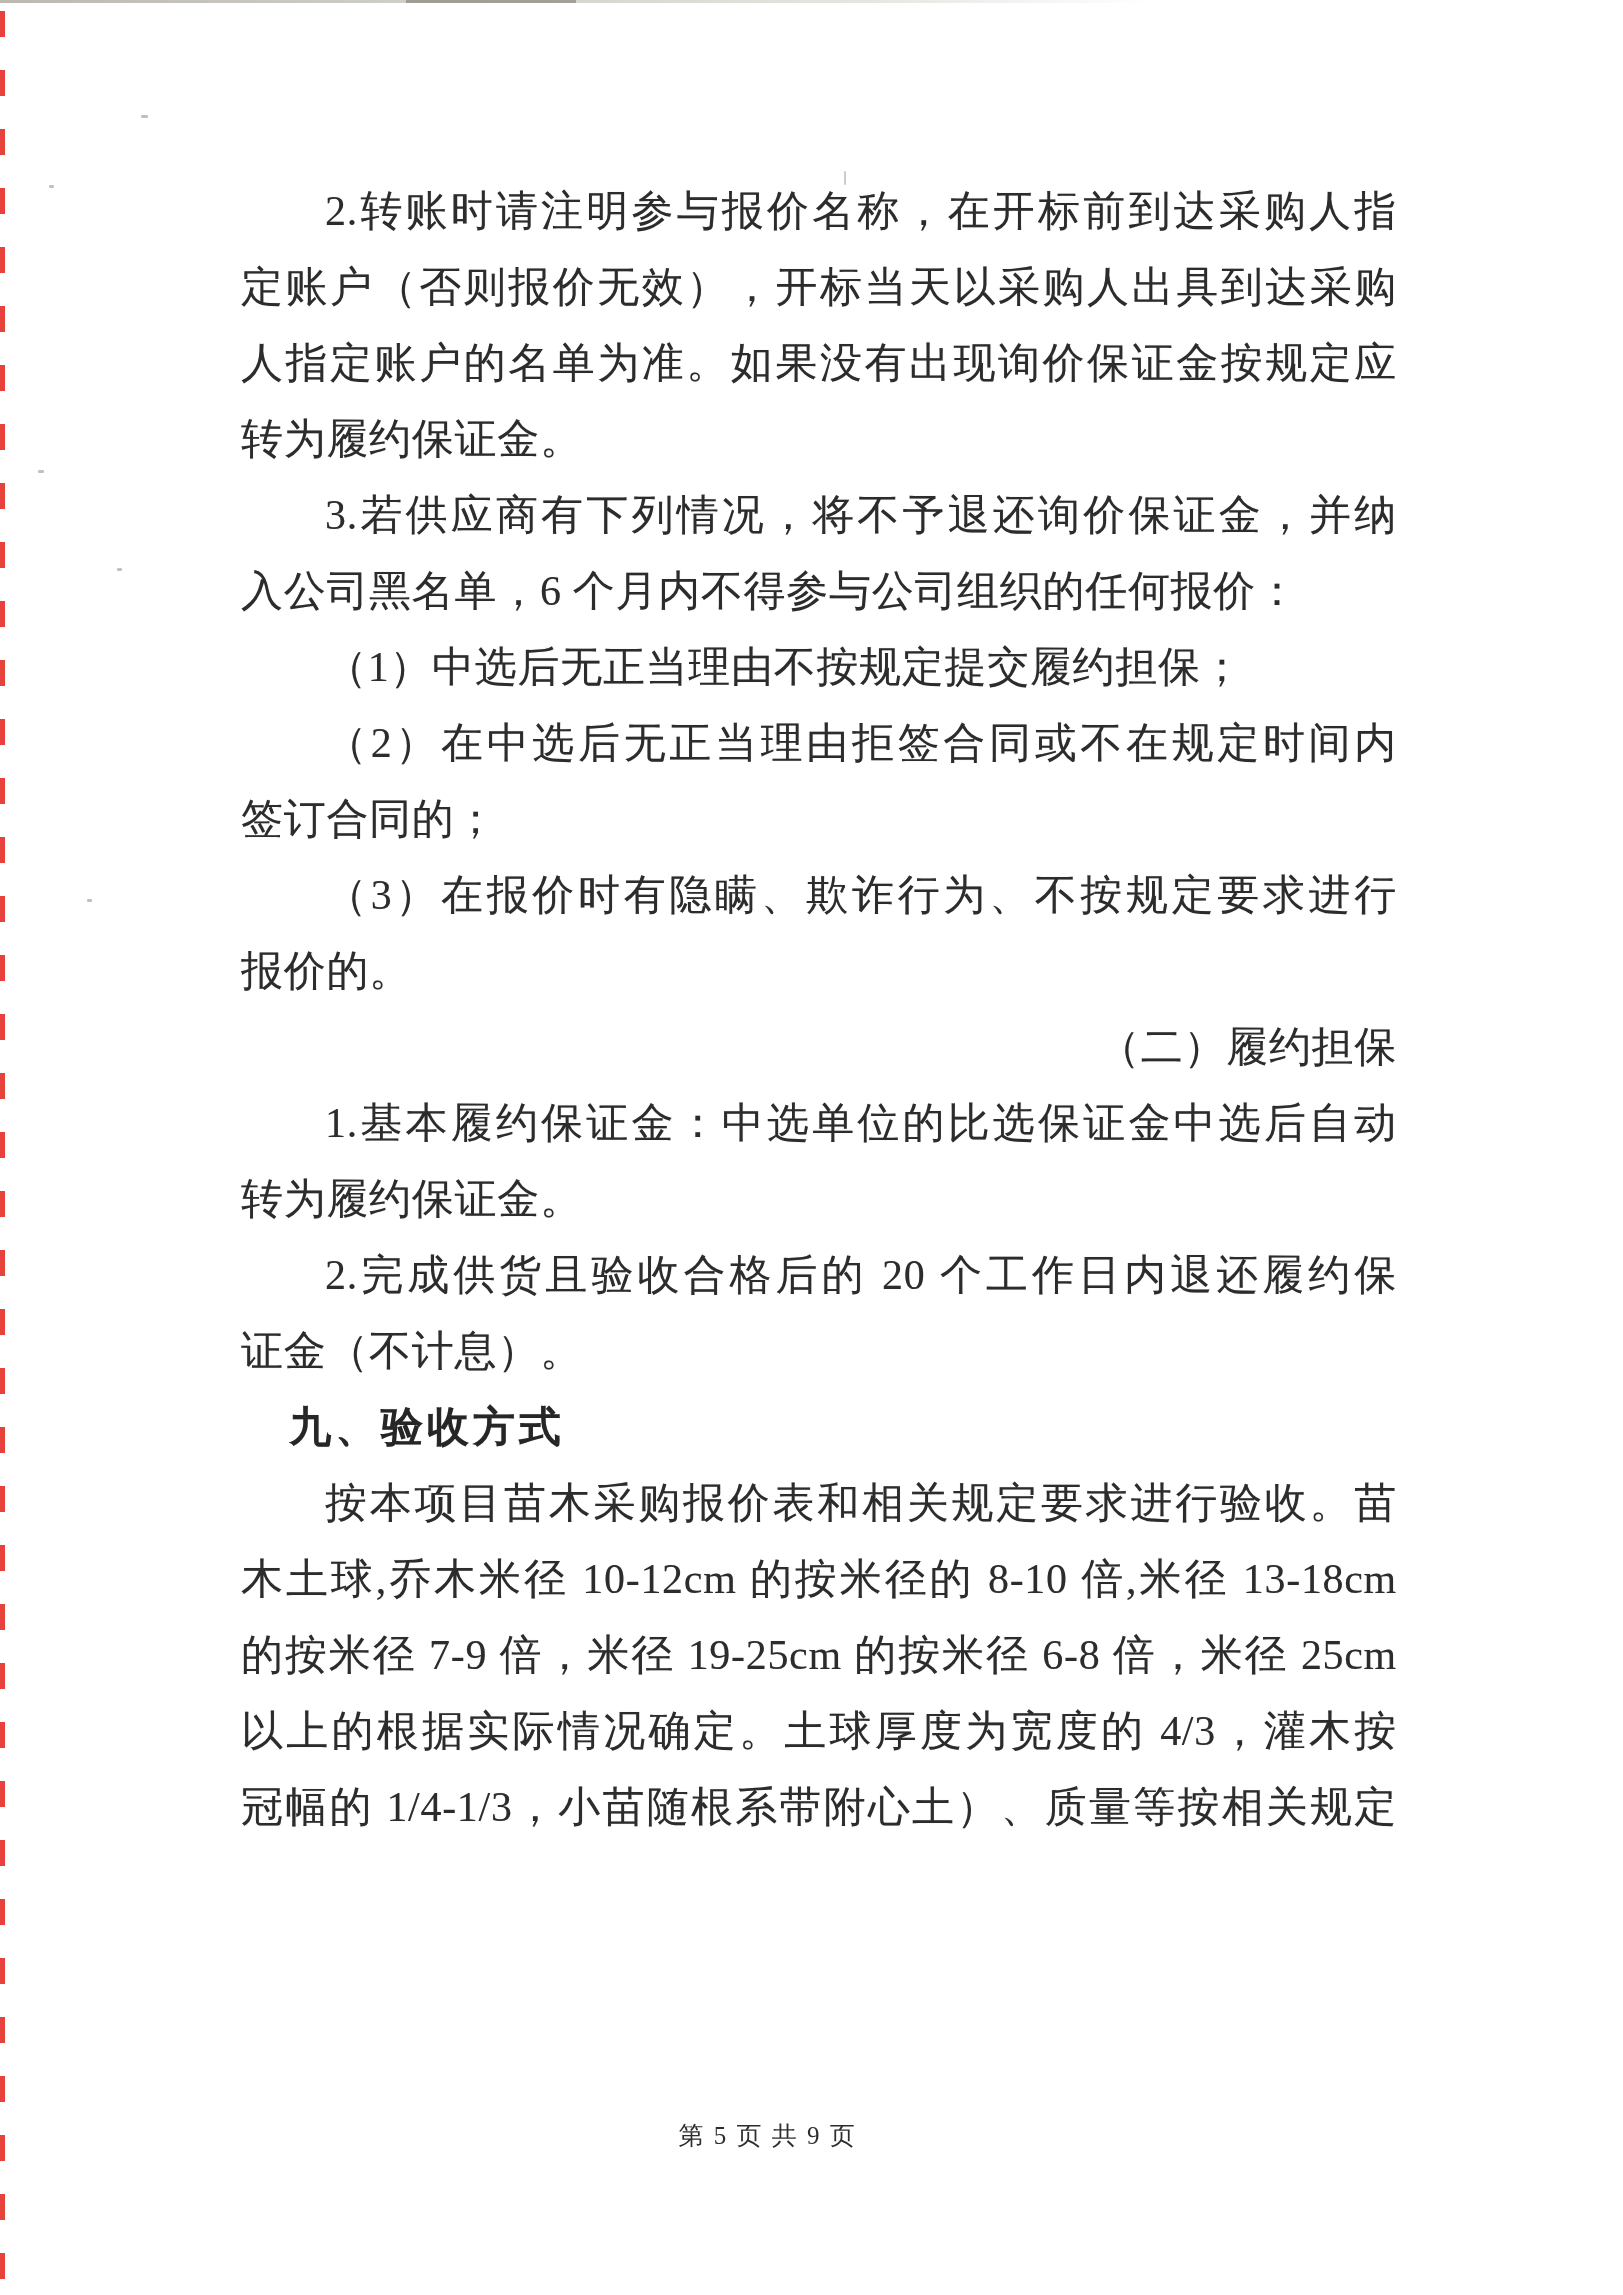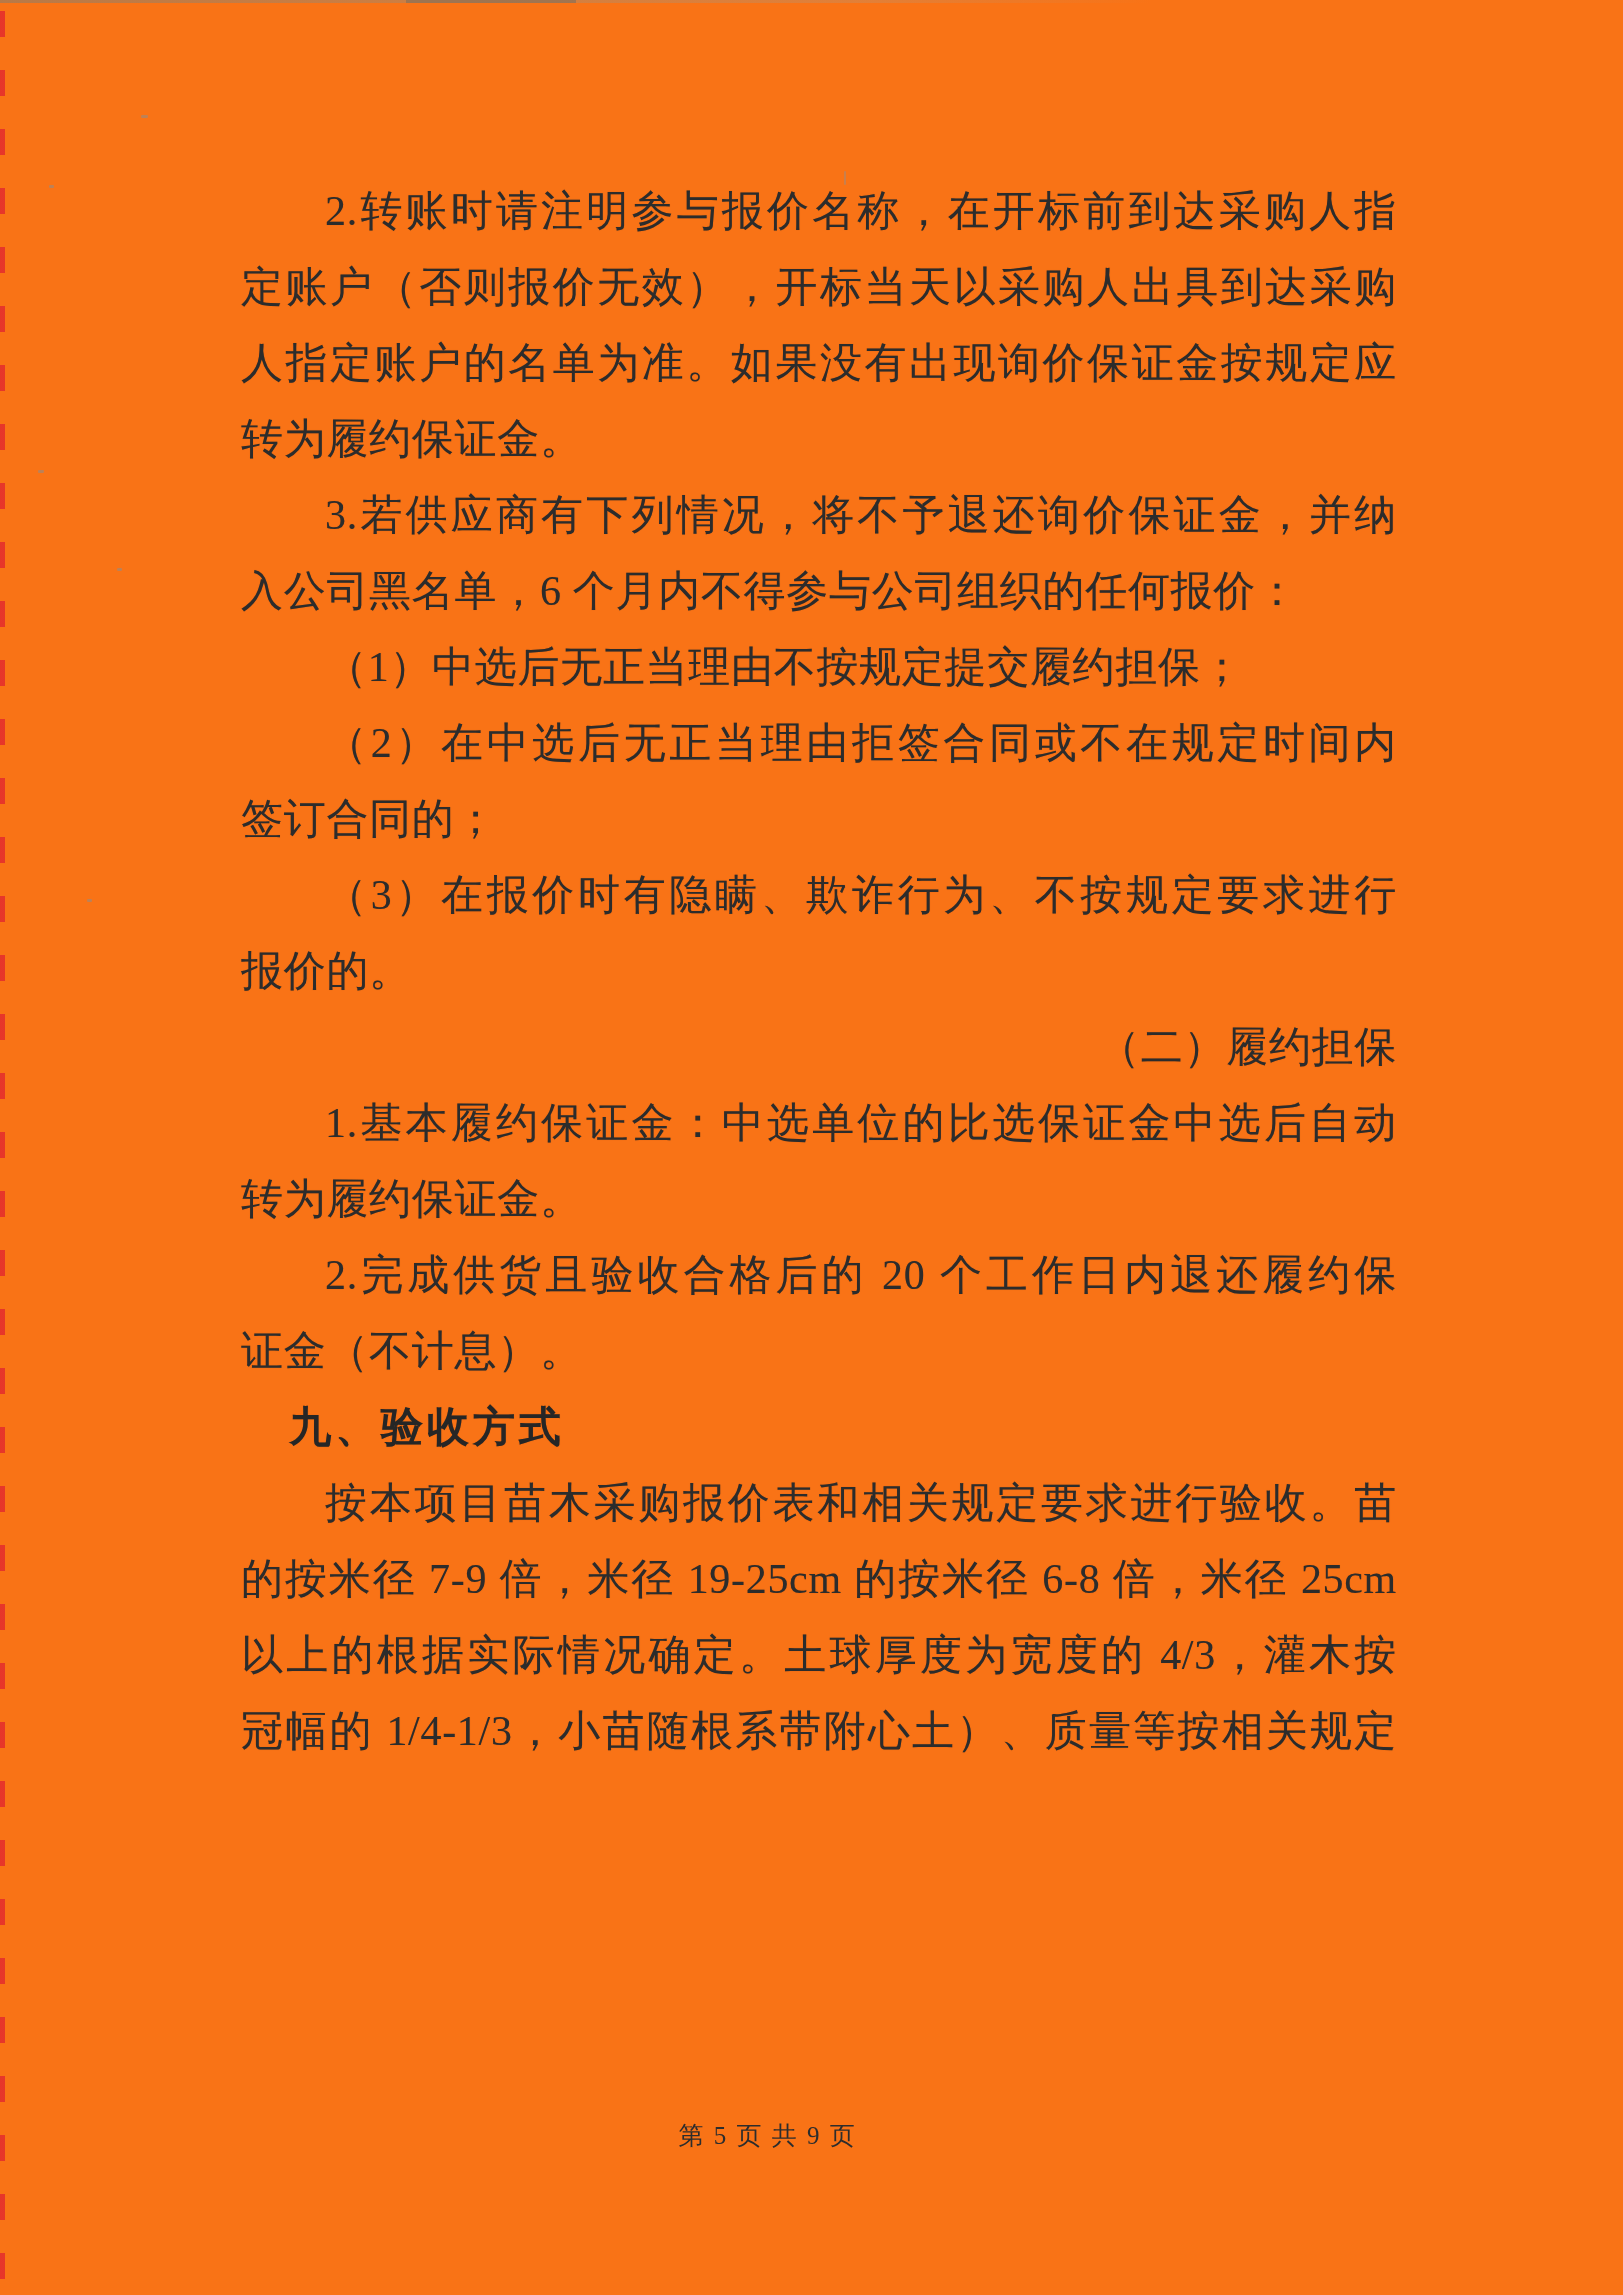--- a/index.html
+++ b/index.html
@@ -1,19 +1,19 @@
 <!DOCTYPE html>
 <html style="font-size:10.5px"><head>
 <meta charset="utf-8">
 <style>
   html,body { margin:0; padding:0; background:#e9e9e9; }
   .page {
     position:relative;
     width:1623px; height:2295px;
-    background:#f97316;
+    background:#ffffff;
     overflow:hidden;
     font-family:"Liberation Serif","DejaVu Serif",serif;
     color:#2d2d2d;
   }
   
   .top-scan-line {
     position:absolute; top:0; left:0;
     width:1152px; height:2.6px;
     background:linear-gradient(90deg,
       rgba(130,126,112,.55) 0%,
@@ -105,20 +105,21 @@
       <div class="line">签订合同的；</div>
       <div class="line justify" style="padding-left: 2em;">（3）在报价时有隐瞒、欺诈行为、不按规定要求进行</div>
       <div class="line">报价的。</div>
       <div class="line" style="padding-left: 2em; text-align: right;">（二）履约担保</div>
       <div class="line justify" style="padding-left: 2em;">1.基本履约保证金：中选单位的比选保证金中选后自动</div>
       <div class="line">转为履约保证金。</div>
       <div class="line justify" style="padding-left: 2em;">2.完成供货且验收合格后的 20 个工作日内退还履约保</div>
       <div class="line">证金（不计息）。</div>
       <div class="line heading" style="padding-left: 1.15em;">九、验收方式</div>
       <div class="line justify" style="padding-left: 2em;">按本项目苗木采购报价表和相关规定要求进行验收。苗</div>
+      <div class="line justify">木土球,乔木米径 10-12cm 的按米径的 8-10 倍,米径 13-18cm</div>
       <div class="line justify">的按米径 7-9 倍，米径 19-25cm 的按米径 6-8 倍，米径 25cm</div>
       <div class="line justify">以上的根据实际情况确定。土球厚度为宽度的 4/3，灌木按</div>
       <div class="line justify">冠幅的 1/4-1/3，小苗随根系带附心土）、质量等按相关规定</div>
     </div>
 
   <div class="footer">
     <span>第 5 页 共 9 页</span>
   </div>
 </div>
 

